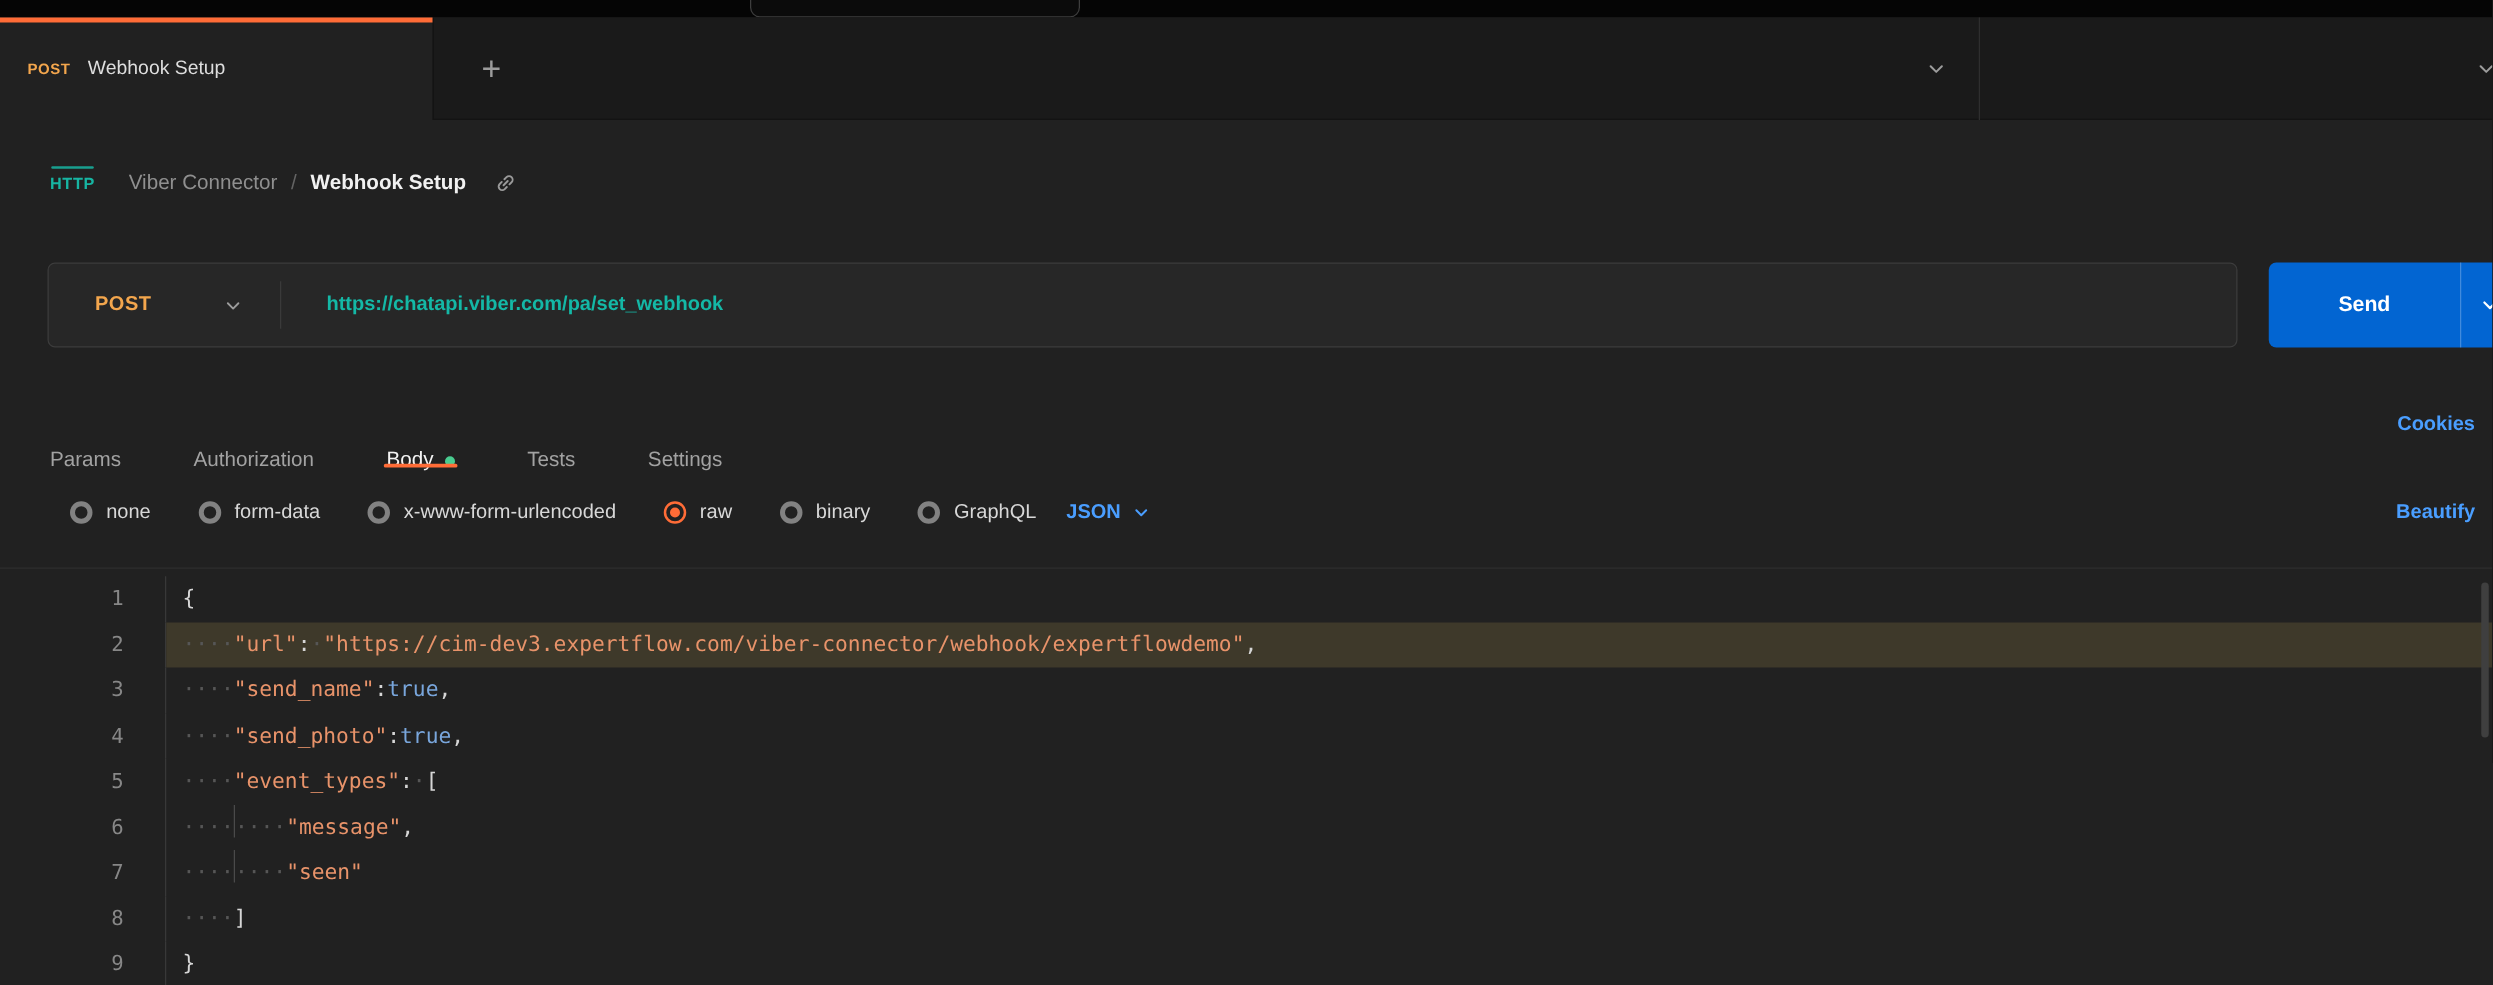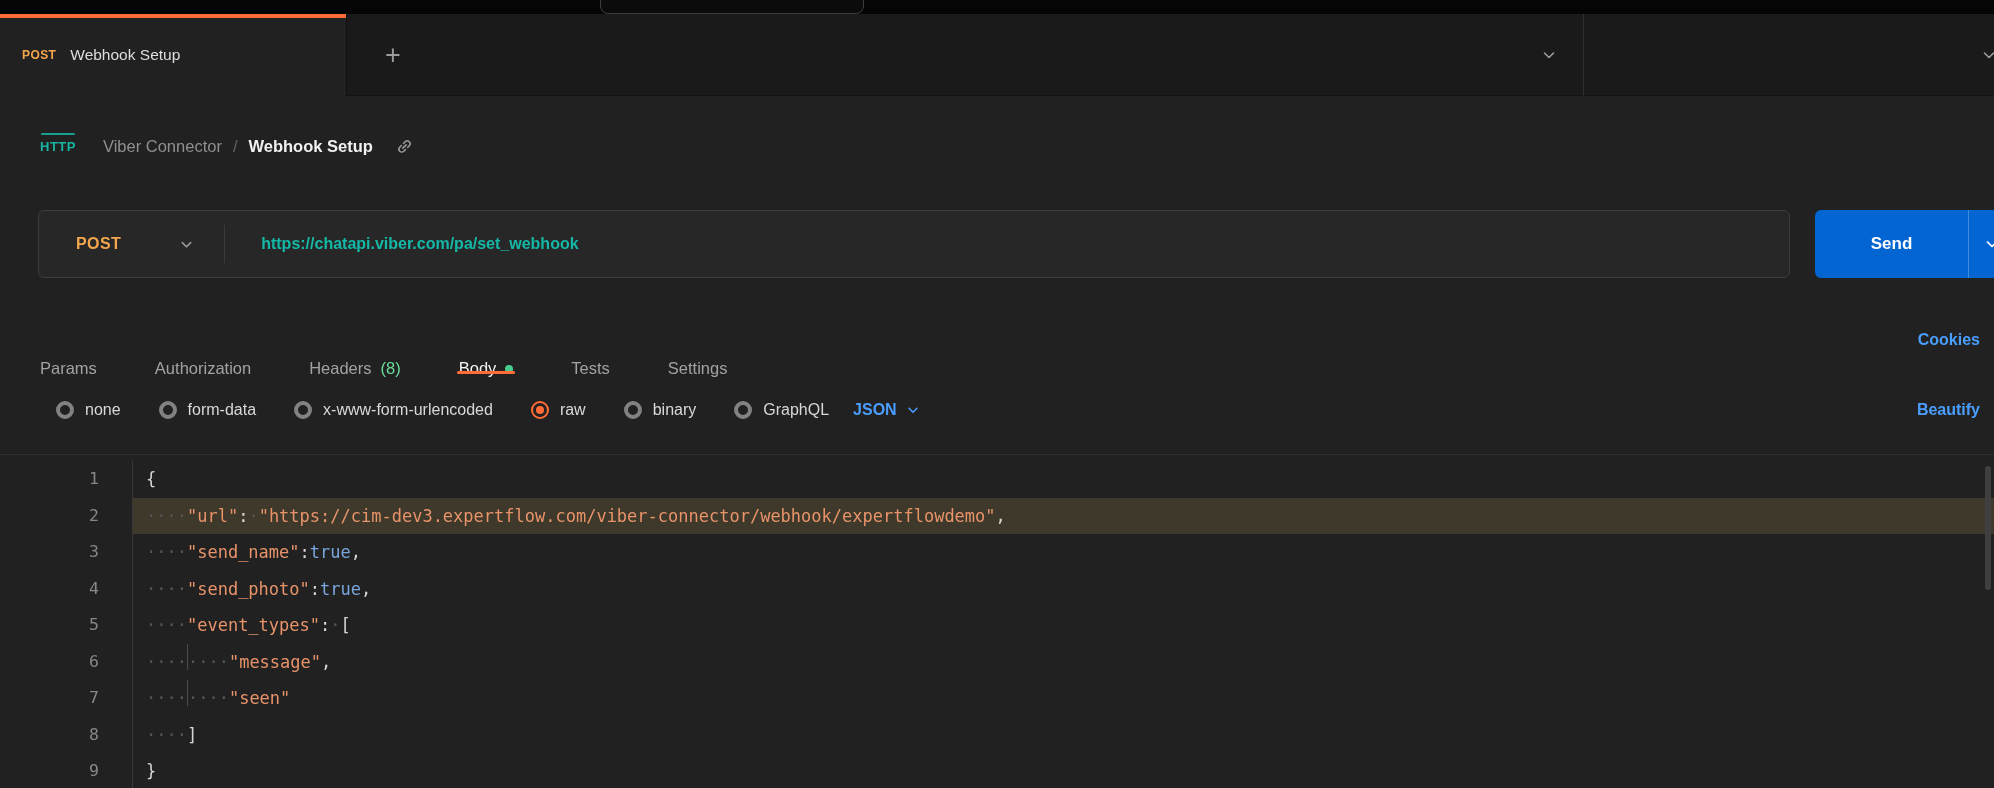--- a/index.html
+++ b/index.html
@@ -147,24 +147,20 @@
   </div>
 
   <div class="reqtabs-row">
     <div id="request-tabs">
         <div class="req-tab">
           <span>Params</span>
         </div>
         <div class="req-tab">
           <span>Authorization</span>
         </div>
-        <div class="req-tab">
-          <span>Headers</span>
-          <span class="tab-badge">(8)</span>
-        </div>
         <div class="req-tab active">
           <span>Body</span>
           <span class="tab-dot"></span>
         </div>
         <div class="req-tab">
           <span>Tests</span>
         </div>
         <div class="req-tab">
           <span>Settings</span>
         </div>

